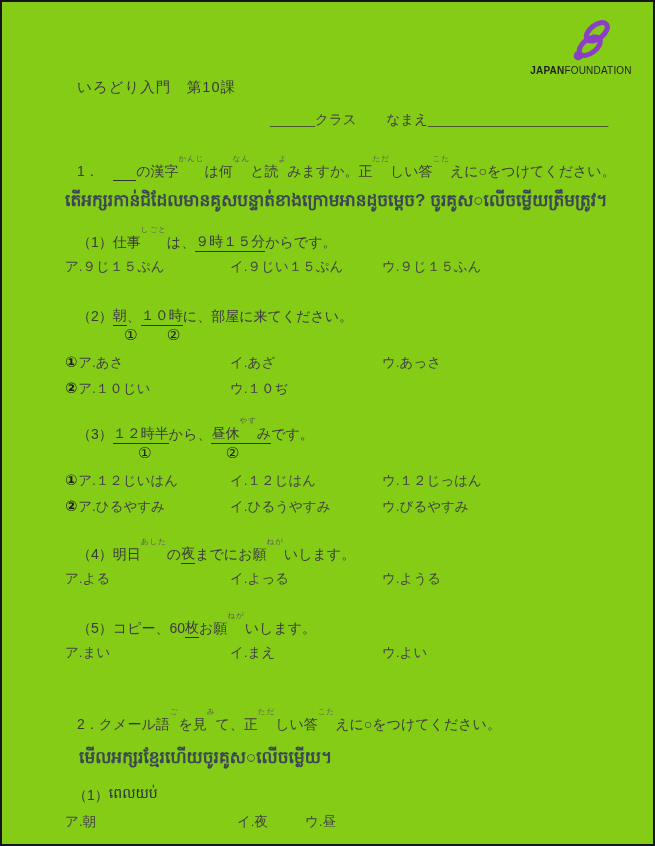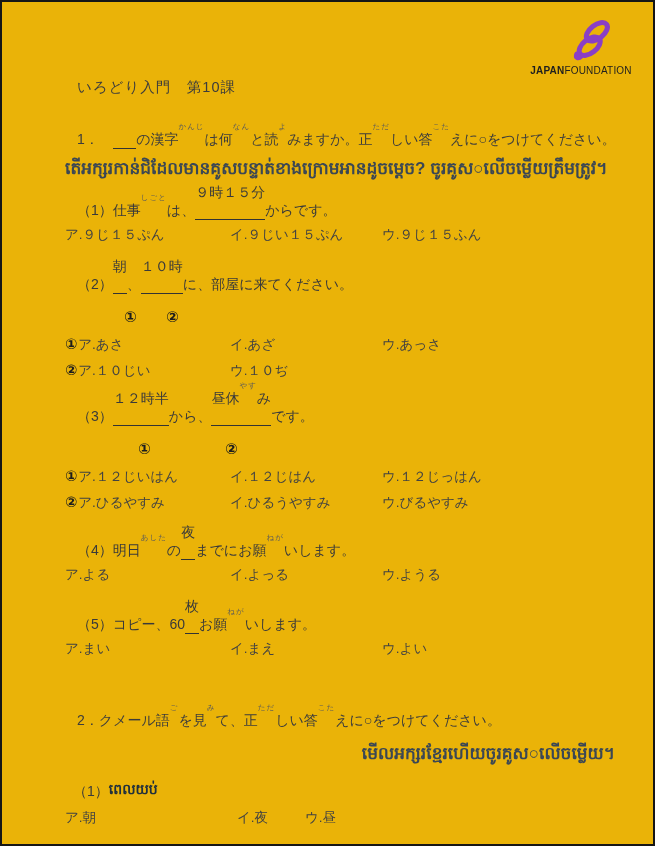--- a/index.html
+++ b/index.html
@@ -2,21 +2,21 @@
 <html><head>
 <meta charset="utf-8">
 <style>
   * { margin:0; padding:0; box-sizing:border-box; }
   html,body { background:#fff; }
   body { font-family:"Liberation Sans","DejaVu Sans",sans-serif; }
   .page {
     position:relative;
     width:655px; height:846px;
     border:2px solid #161616;
-    background:#eab308;
+    background:#84cc16;
     padding:0 38px 0 63px;
     color:#3f3f3f;
     overflow:hidden;
   }
   
   .logo { position:absolute; top:13px; right:24px; width:96px; display:flex; flex-direction:column; align-items:center; }
   .logo svg { display:block; margin-left:26px; }
   .logo-text { margin-top:2px; font-size:10px; letter-spacing:0.2px; color:#1f1f1f; white-space:nowrap; }
   .logo-text .lb { font-weight:700; }
   .logo-text .ll { font-weight:400; }
@@ -25,27 +25,27 @@
   .classline { margin-top:14px; margin-left:205px; font-size:13.5px; color:#3c3c3c; white-space:nowrap; }
   .classline .blank { letter-spacing:0; color:#3c3c3c; }
   .classline .gap { display:inline-block; width:30px; }
   
   .seg { display:flex; align-items:flex-end; white-space:pre; }
   .seg span, .seg ruby { display:inline-block; }
   .prompt { margin-top:22px; margin-left:12px; height:30px; font-size:14px; color:#3c3c3c; }
   .stem   { margin-left:12px; height:28px; font-size:14px; color:#3a3a3a; }
   ruby { ruby-position:over; }
   rt { font-size:7.5px; color:#5a5a5a; letter-spacing:1px; text-align:right; }
-  .u { border-bottom:1.6px solid #333; padding-bottom:17px; }
-  .strong { font-weight:700; color:#20303c; }
+  .u { border-bottom:1.6px solid #333; padding-bottom:0; }
+  .strong { font-weight:400; color:#20303c; }
   
   .khmer { margin-top:8px; font-size:17px; font-weight:700; color:#3b4754; }
-  .khmer2 { margin-top:12px; margin-left:14px;text-align:right; }
+  .khmer2 { margin-top:12px; margin-left:14px; }
   
-  .markers { margin-top:14px; margin-left:12px; height:18px; font-size:15px; font-weight:700; color:#1d1d1d; }
+  .markers { margin-top:0; margin-left:12px; height:18px; font-size:15px; font-weight:400; color:#1d1d1d; }
   .markers span { display:inline-block; }
   
   .opts { display:flex; margin-top:6px; font-size:13.5px; color:#424242; white-space:pre; }
   .opts .c1 { width:165px; }
   .opts .c2 { width:152px; }
   .opts .c3 { flex:1; }
   .opts.narrow .c1 { width:135px; }
   .opts.narrow .c2 { width:105px;text-align:center; }
   .prefix { font-weight:700; color:#1d1d1d; font-size:14.5px; margin-right:1px; }
   
@@ -70,20 +70,23 @@
         <path d="M14 56 C 10 60, 6 58, 8 53"></path>
       </g>
     </svg>
     <div class="logo-text">
       <span class="lb">JAPAN</span><span class="ll">FOUNDATION</span>
     </div>
   </div>
 
   <div class="title">いろどり入門　第10課</div>
 
+  <div class="classline">
+    <span class="blank">______</span><span>クラス</span><span class="gap"></span><span>なまえ</span><span class="blank">________________________</span>
+  </div>
 
   <div class="prompt seg"><span>1．　</span><span class="u">      </span><span>の</span><ruby><span>漢字</span><rt>かんじ</rt></ruby><span>は</span><ruby><span>何</span><rt>なん</rt></ruby><span>と</span><ruby><span>読</span><rt>よ</rt></ruby><span>みますか。</span><ruby><span>正</span><rt>ただ</rt></ruby><span>しい</span><ruby><span>答</span><rt>こた</rt></ruby><span>えに○をつけてください。</span></div>
   <div class="khmer">តើអក្សរកាន់ជិដែលមានគូសបន្ទាត់ខាងក្រោមអានដូចម្ដេច? ចូរគូស○លើចម្លើយត្រឹមត្រូវ។</div>
 
   <div class="stem seg mt10"><span>（1）</span><ruby><span>仕事</span><rt>しごと</rt></ruby><span>は、</span><span class="u">９時１５分</span><span>からです。</span></div>
   <div class="opts">
     <span class="c1">ア.９じ１５ぷん</span>
     <span class="c2">イ.９じい１５ぷん</span>
     <span class="c3">ウ.９じ１５ふん</span>
   </div>

